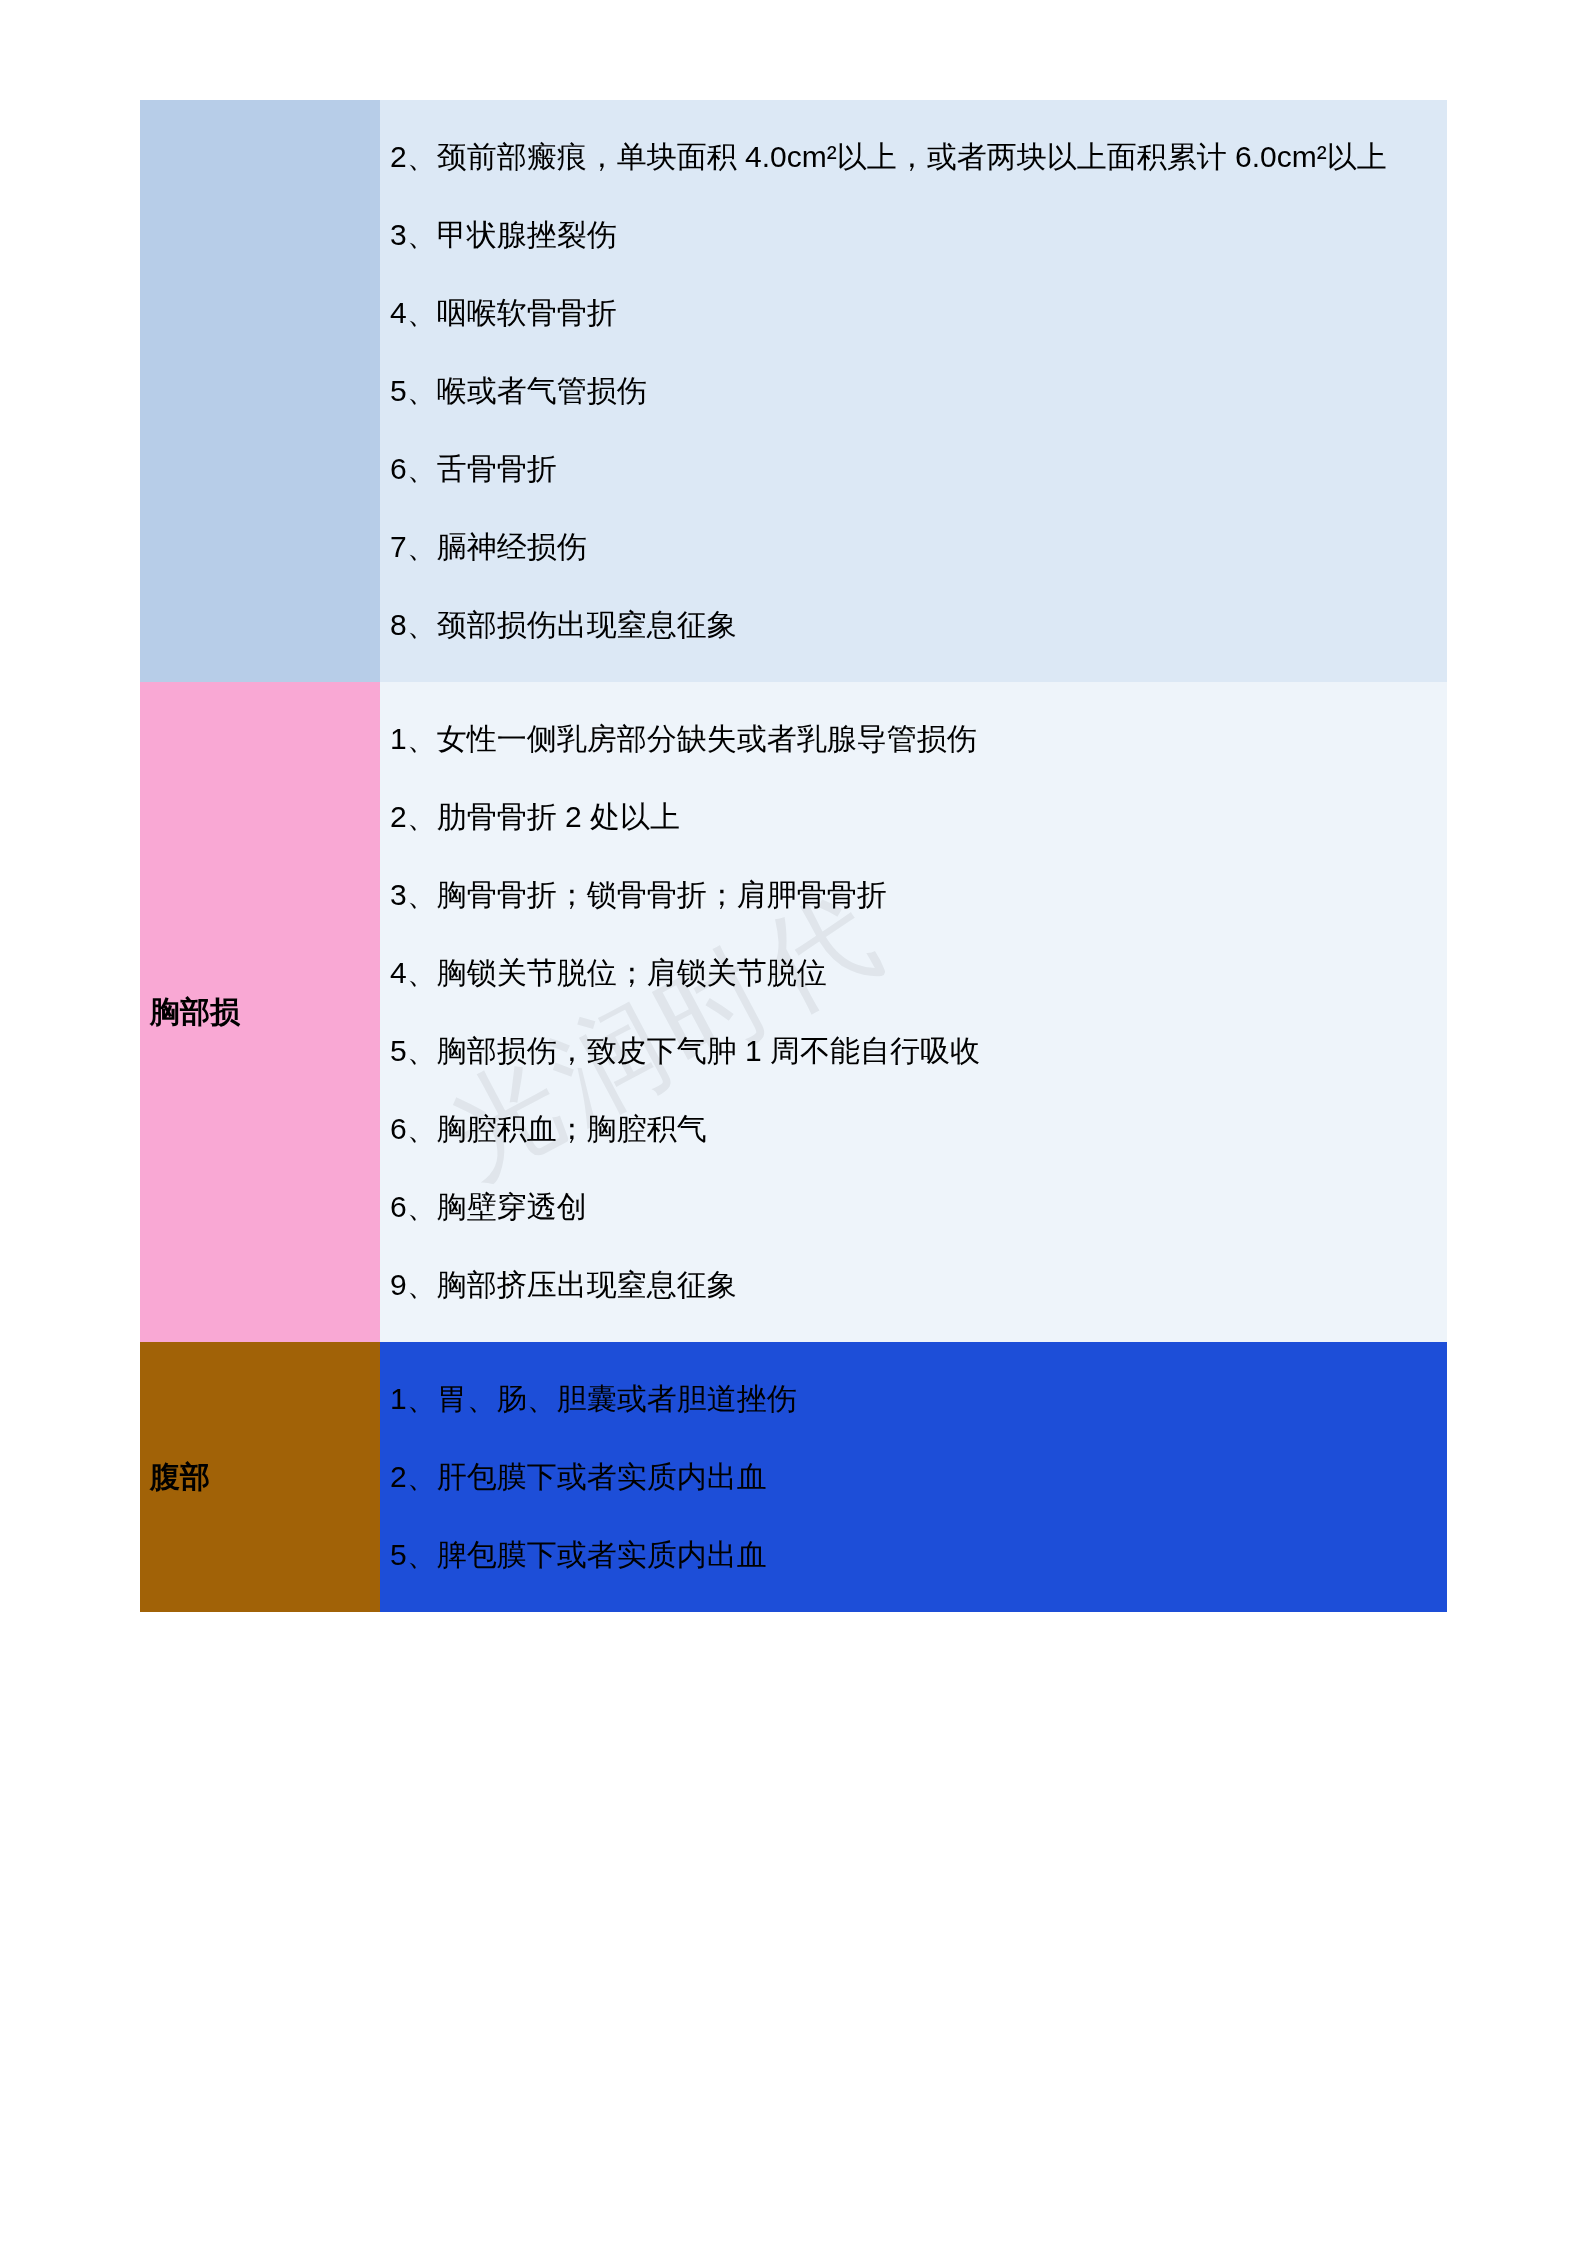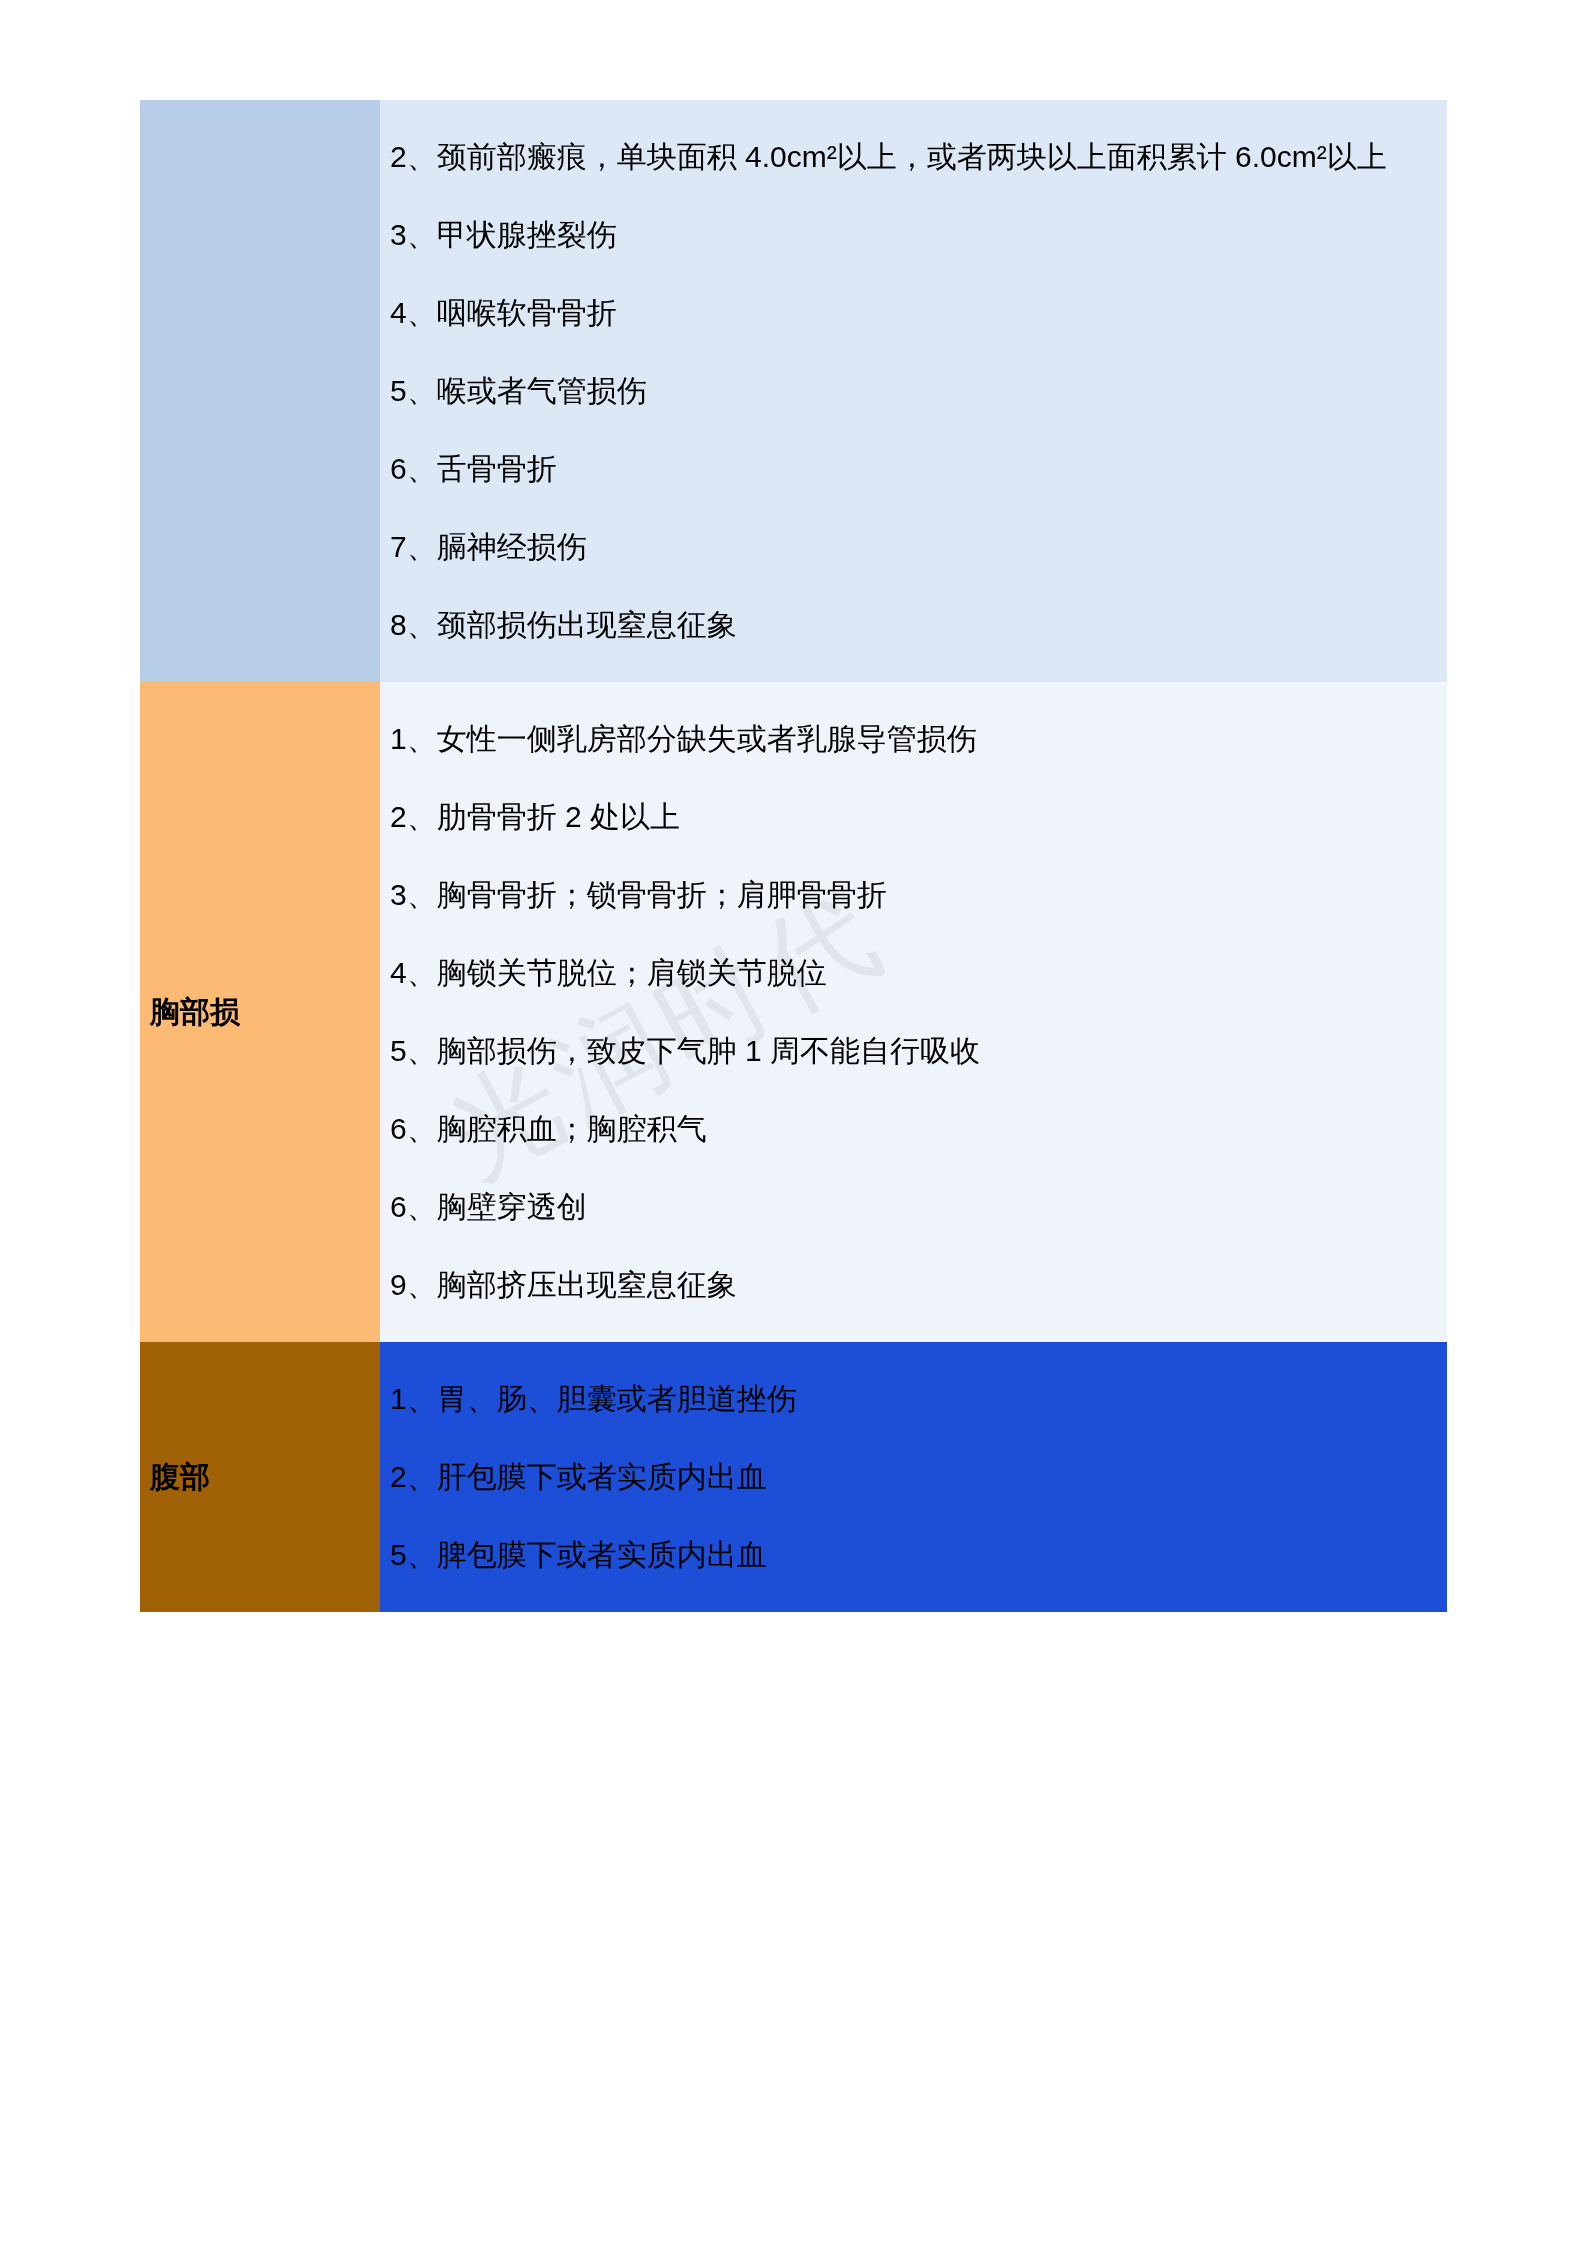--- a/index.html
+++ b/index.html
@@ -33,21 +33,21 @@
   .col-right {
     vertical-align: top;
     padding: 18px 20px 18px 10px;
     font-size: 30px;
     color: #000;
     line-height: 2.6;
     text-align: justify;
   }
   .row-neck .col-left { background: #b7cde8; }
   .row-neck .col-right { background: #dce8f5; }
-  .row-chest .col-left { background: #fdba74; }
+  .row-chest .col-left { background: #f9a8d4; }
   .row-chest .col-right { background: #eef4fa; margin-left: 28px; }
   .row-abdomen .col-left { background: #a16207; }
   .row-abdomen .col-right { background: #1d4ed8; }
   .item {
     display: block;
   }
   .watermark {
     position: absolute;
     top: 960px;
     left: 430px;

